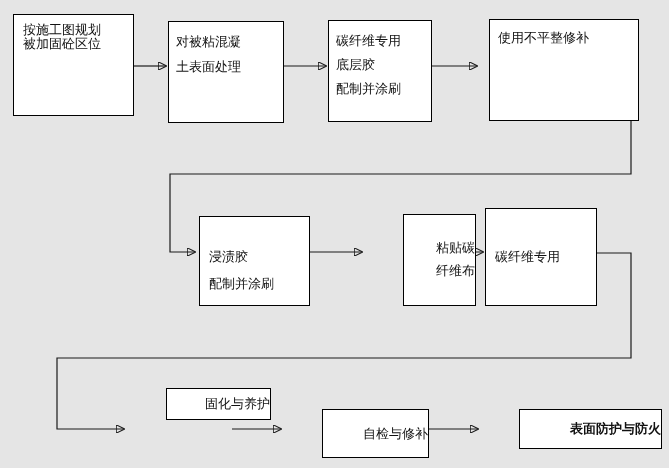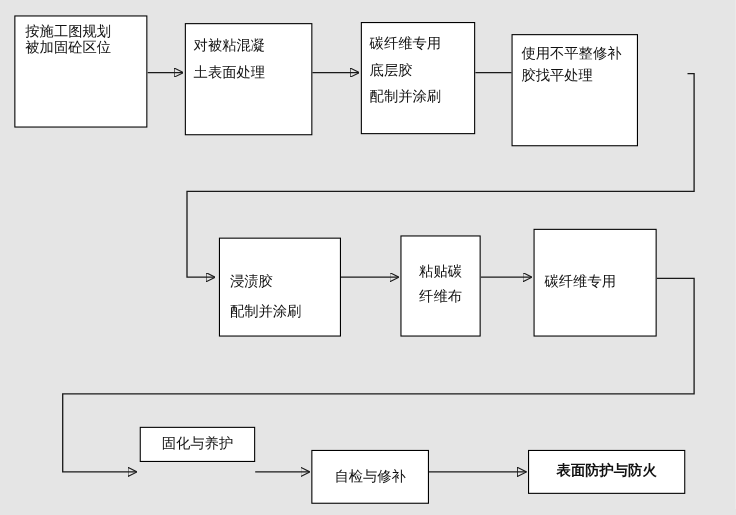--- a/index.html
+++ b/index.html
@@ -28,21 +28,21 @@
     line-height: 1.05;
     white-space: nowrap;
   }
   .node .line {
     display: block;
   }
   
   .va-top    { justify-content: flex-start; }
   .va-center { justify-content: center; }
   .ha-left   { align-items: flex-start; }
-  .ha-center { align-items: center; }
+  .ha-center { align-items: flex-end; margin-left: 39px; }
 
   svg#wires {
     position: absolute;
     left: 0;
     top: 0;
     width: 669px;
     height: 468px;
     pointer-events: none;
   }
   svg#wires path, svg#wires line {
@@ -87,23 +87,22 @@
     <span class="line">对被粘混凝</span>
     <span class="line">土表面处理</span>
   </div>
 
   <div class="node va-top ha-left" style="left:328px; top:20px; width:104px; height:102px; padding:8px 0 0 7px; line-height:1.85;">
     <span class="line">碳纤维专用</span>
     <span class="line">底层胶</span>
     <span class="line">配制并涂刷</span>
   </div>
 
-  <div class="node va-top ha-left" style="left:465px; top:19px; width:115px; height:102px; padding:8px 0 0 8px; line-height:1.55;margin-top:12px;">
+  <div class="node va-top ha-left" style="left:489px; top:19px; width:150px; height:102px; padding:8px 0 0 8px; line-height:1.55;">
     <span class="line">使用不平整修补</span>
-    <span class="line">胶找平处理</span>
   </div>
 
   <div class="node va-center ha-left" style="left:199px; top:216px; width:111px; height:90px; padding:18px 0 0 9px; line-height:2.1;">
     <span class="line">浸渍胶</span>
     <span class="line">配制并涂刷</span>
   </div>
 
   <div class="node va-center ha-center" style="left:364px; top:214px; width:73px; height:92px; line-height:1.75;">
     <span class="line">粘贴碳</span>
     <span class="line">纤维布</span>

